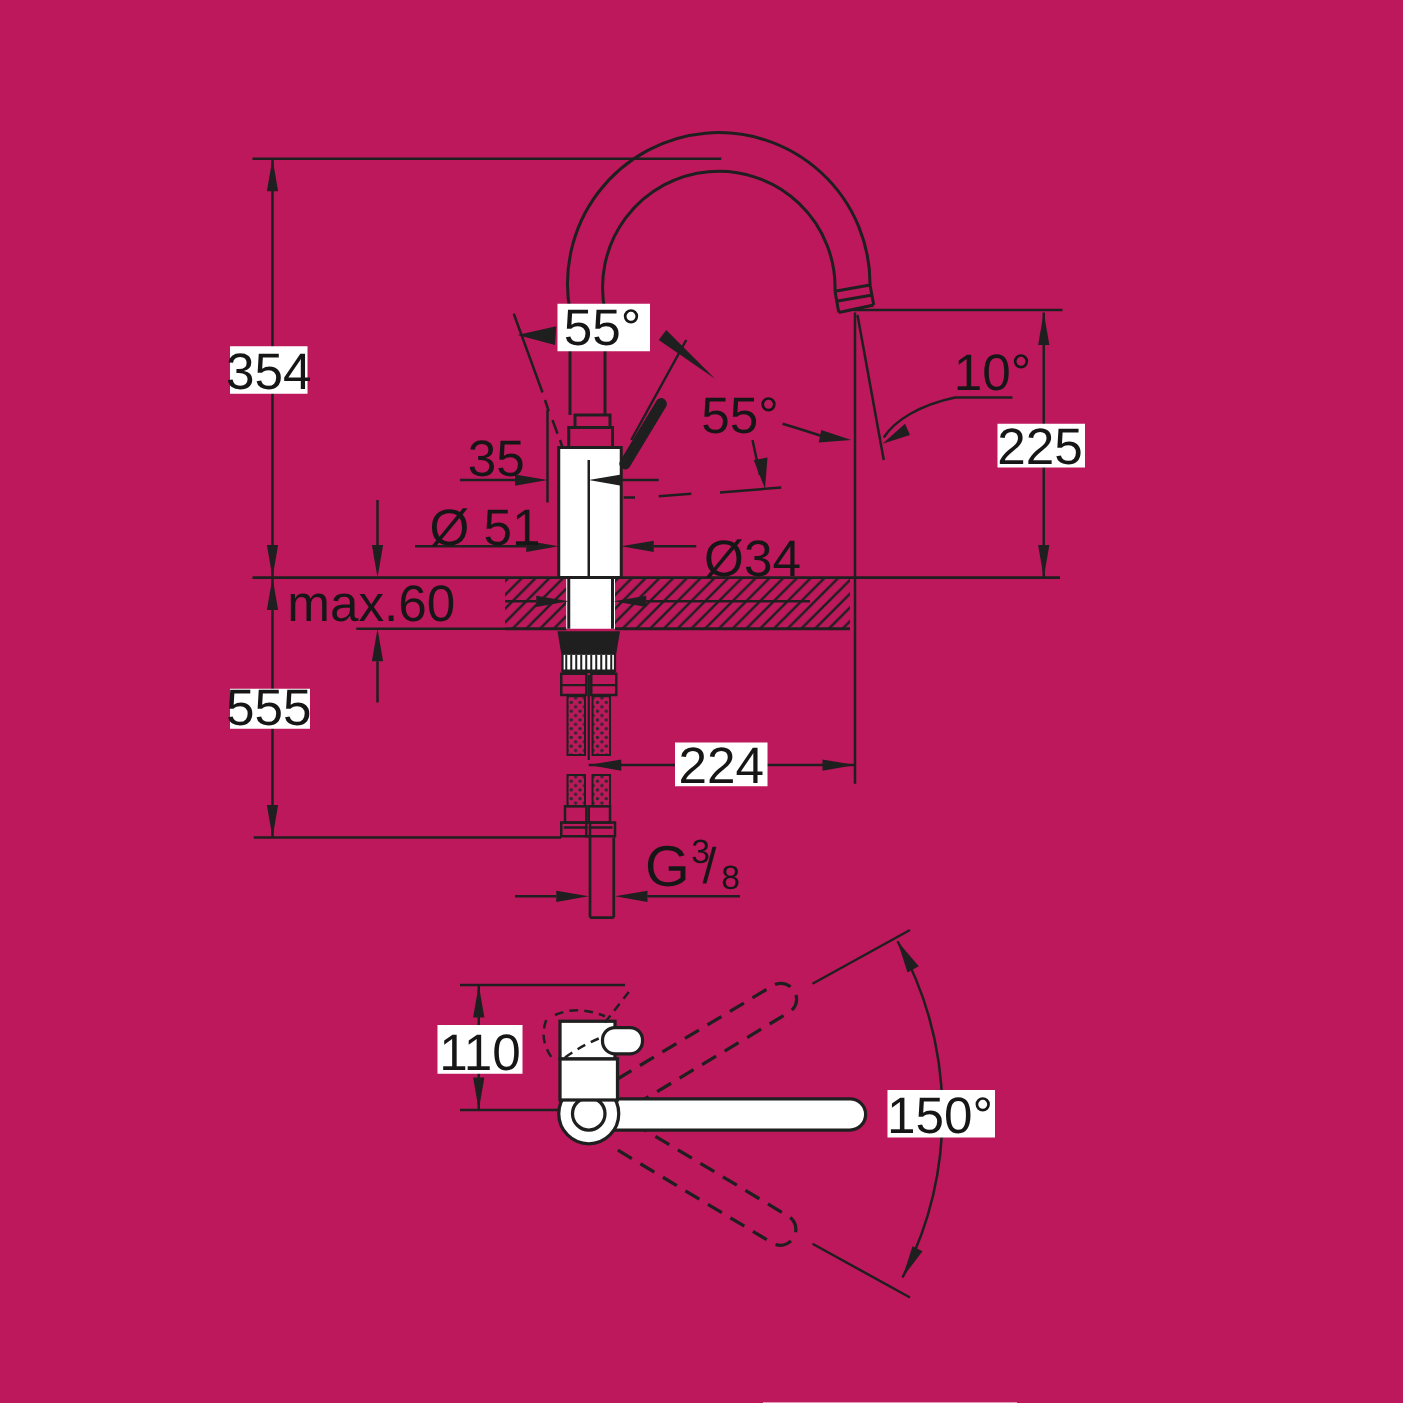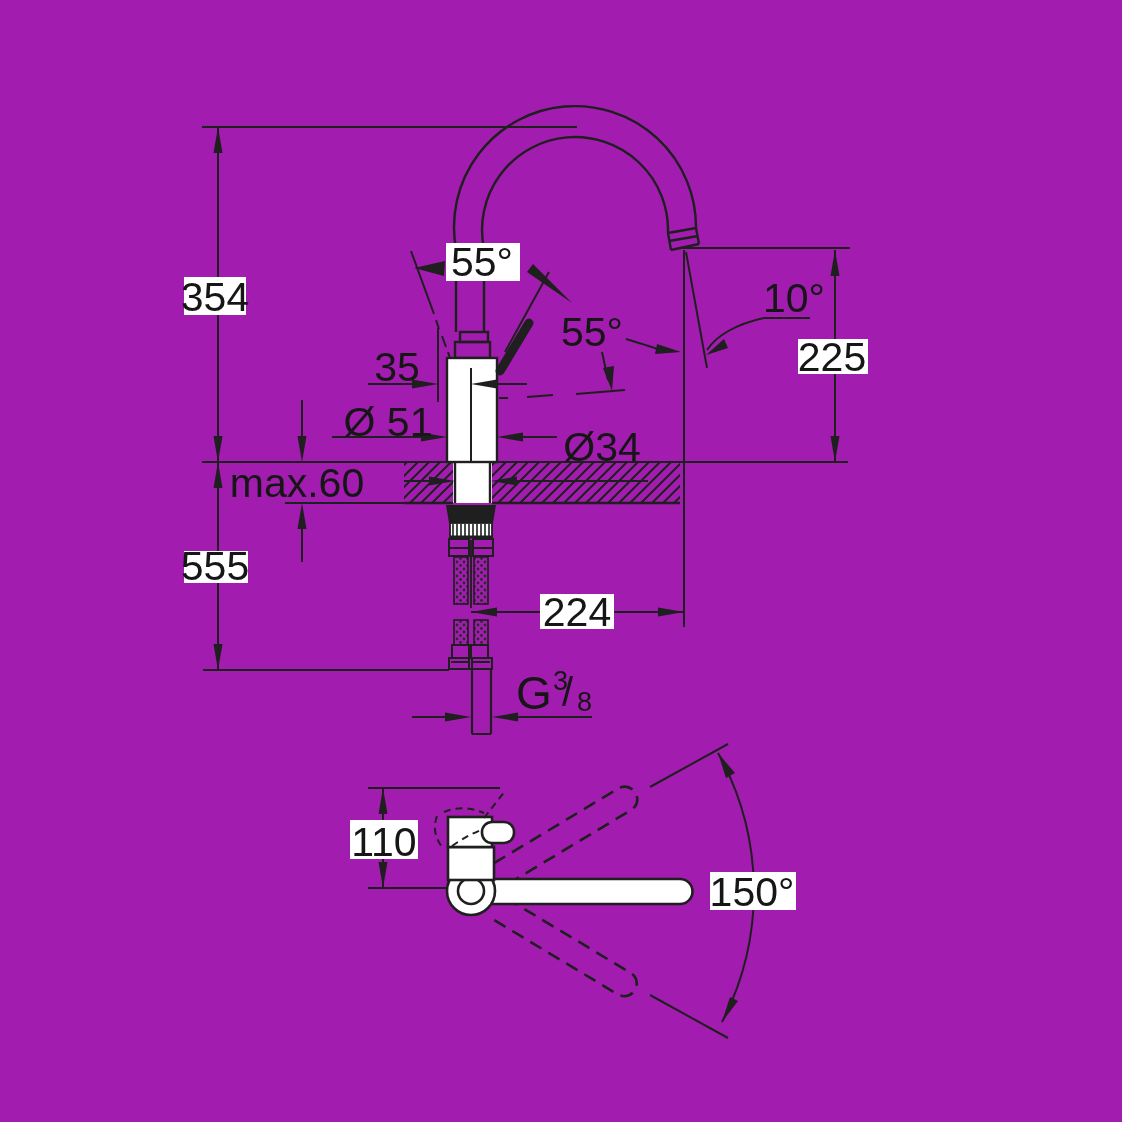--- a/index.html
+++ b/index.html
@@ -1,16 +1,16 @@
 <!DOCTYPE html>
 <html><head>
 <meta charset="utf-8">
 <style>
   html,body{margin:0;padding:0;background:#ffffff;}
-  .canvas{position:relative;width:1122px;height:1122px;background:#a21caf;overflow:hidden;}
+  .canvas{position:relative;width:1122px;height:1122px;background:#be185d;overflow:hidden;}
   svg{position:absolute;left:0;top:0;}
   text{font-family:"Liberation Sans", sans-serif;fill:#161616;}
   .dimtxt{font-size:41px;}
   .sup{font-size:27px;}
   .big{font-size:46px;}
   .slash{font-size:40px;}
 </style>
 </head>
 <body>
 

